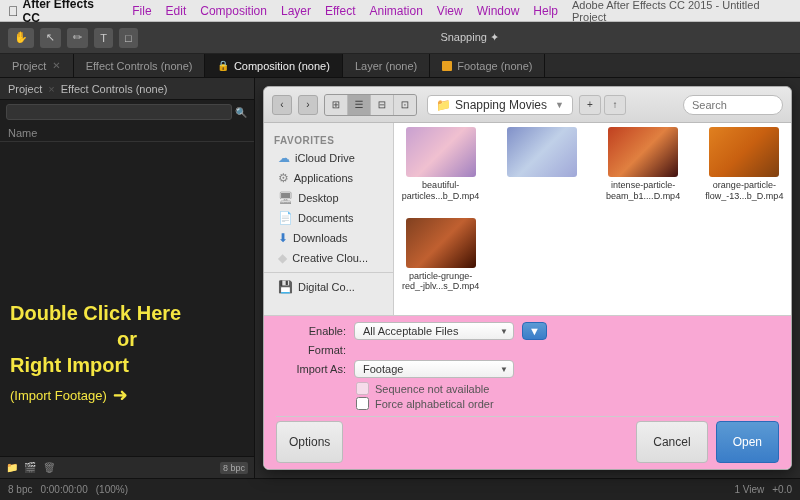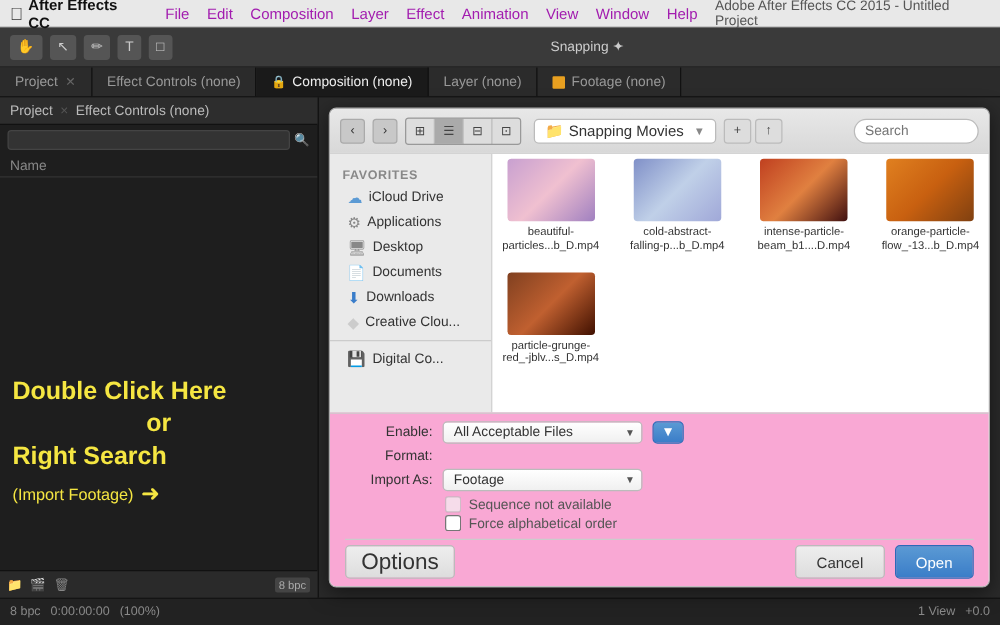--- a/index.html
+++ b/index.html
@@ -498,22 +498,22 @@
       border-radius: 4px;
       padding: 3px 16px;
       font-size: 12px;
       color: #fff;
       cursor: pointer;
     }
     .options-btn {
       background: linear-gradient(to bottom, #eee, #ddd);
       border: 1px solid #bbb;
       border-radius: 4px;
-      padding: 2px 12px;
-      font-size: 18px;
+      padding: 13px 12px;
+      font-size: 12px;
       color: #333;
       cursor: pointer;
       margin-right: auto;
     }
     .format-value {
       font-size: 11px;
       color: #333;
     }
 
     
@@ -599,21 +599,21 @@
         <input class="search-bar" type="text" style="">
         <span style="color:#888;font-size:10px;">🔍</span>
       </div>
       <div class="name-header">
         <span>Name</span>
       </div>
 
       <div class="instruction-area">
         <div class="double-click-text">Double Click Here</div>
         <div class="double-click-text" style="text-align:center;">or</div>
-        <div class="right-click-text">Right Search</div>
+        <div class="right-click-text">Right Import</div>
         <div class="import-text">
           <span>(Import Footage)</span>
           <span class="arrow-right">➜</span>
         </div>
       </div>
     </div>
     <div class="panel-footer">
       <span>📁</span>
       <span>🎬</span>
       <span>🗑</span>
@@ -680,21 +680,20 @@
           </div>
         </div>
 
         <div class="file-grid">
           <div class="file-item">
             <div class="file-thumb thumb-beautiful"></div>
             <div class="file-name">beautiful-particles...b_D.mp4</div>
           </div>
           <div class="file-item">
             <div class="file-thumb thumb-cold"></div>
-            <div class="file-name">cold-abstract-falling-p...b_D.mp4</div>
           </div>
           <div class="file-item">
             <div class="file-thumb thumb-intense"></div>
             <div class="file-name">intense-particle-beam_b1....D.mp4</div>
           </div>
           <div class="file-item">
             <div class="file-thumb thumb-orange"></div>
             <div class="file-name">orange-particle-flow_-13...b_D.mp4</div>
           </div>
           <div class="file-item">

